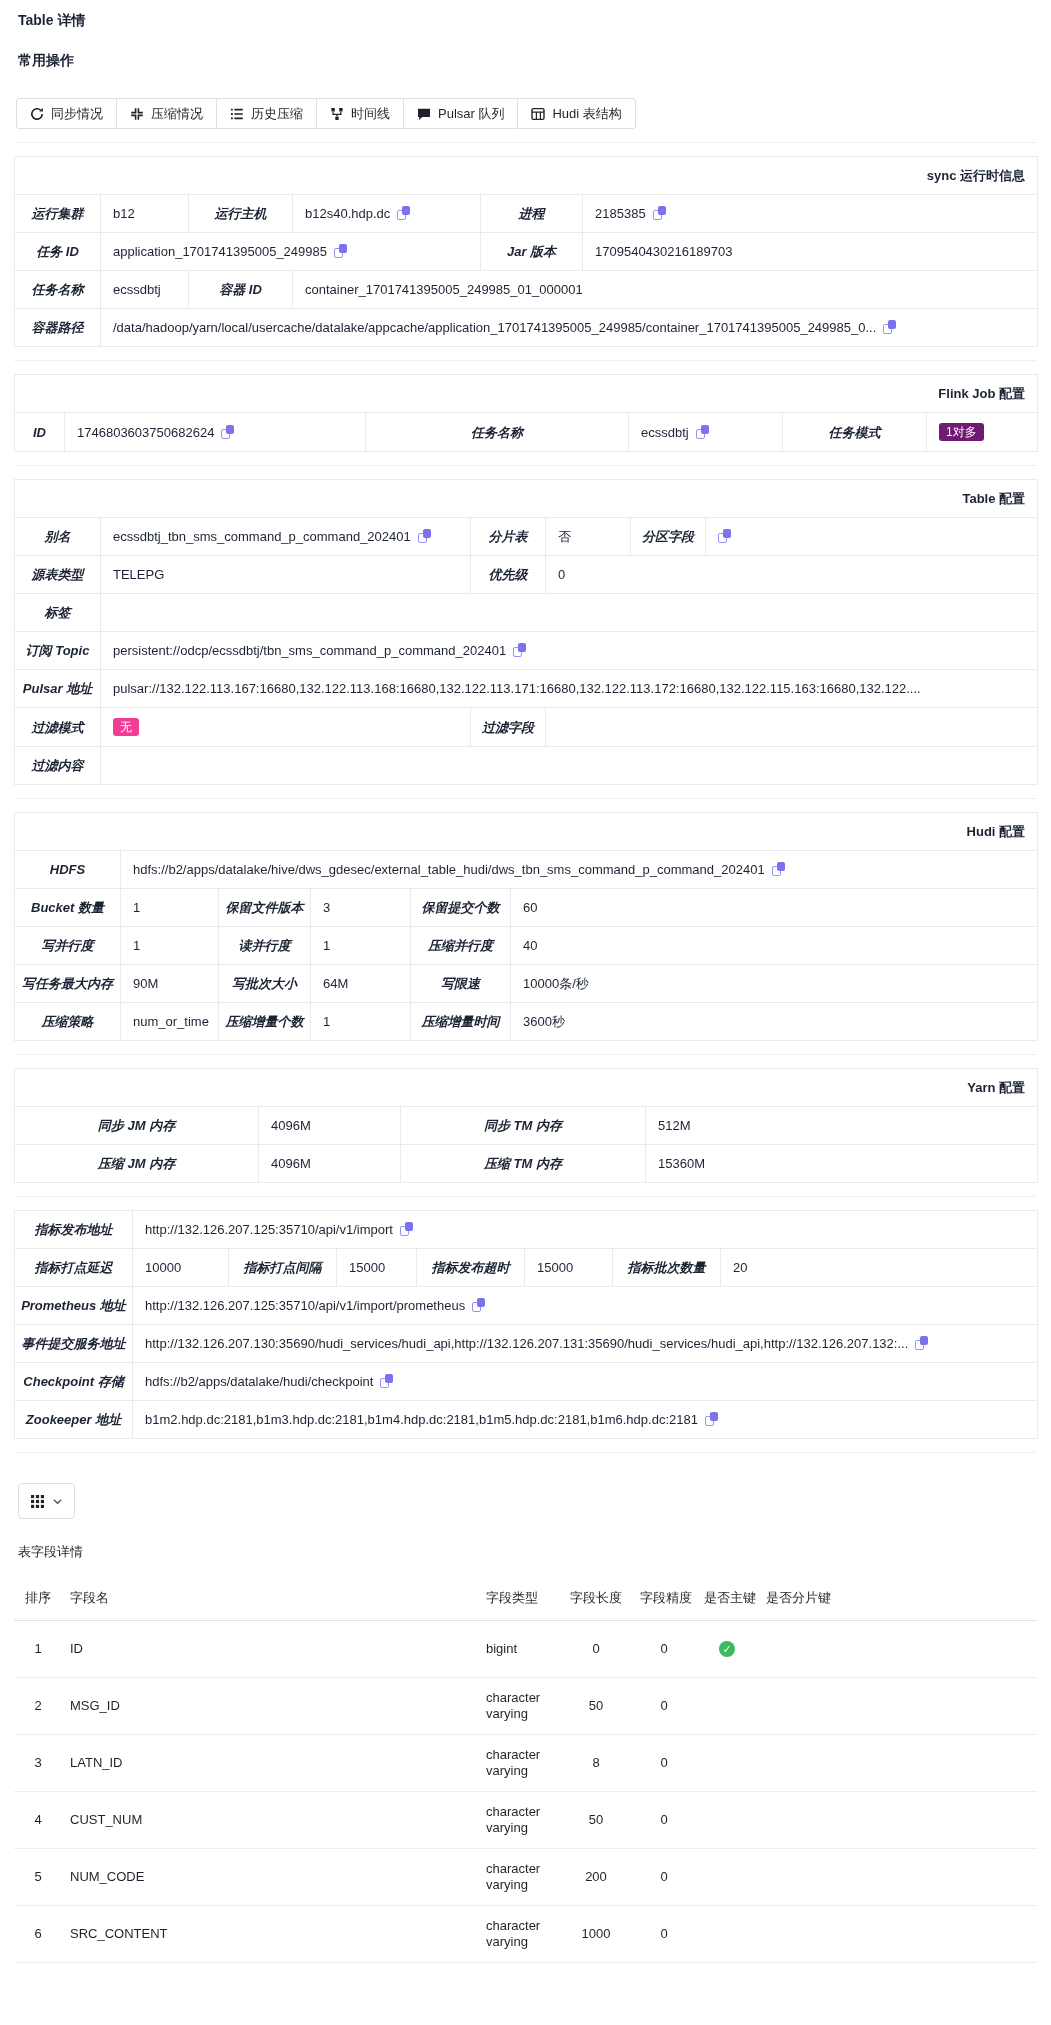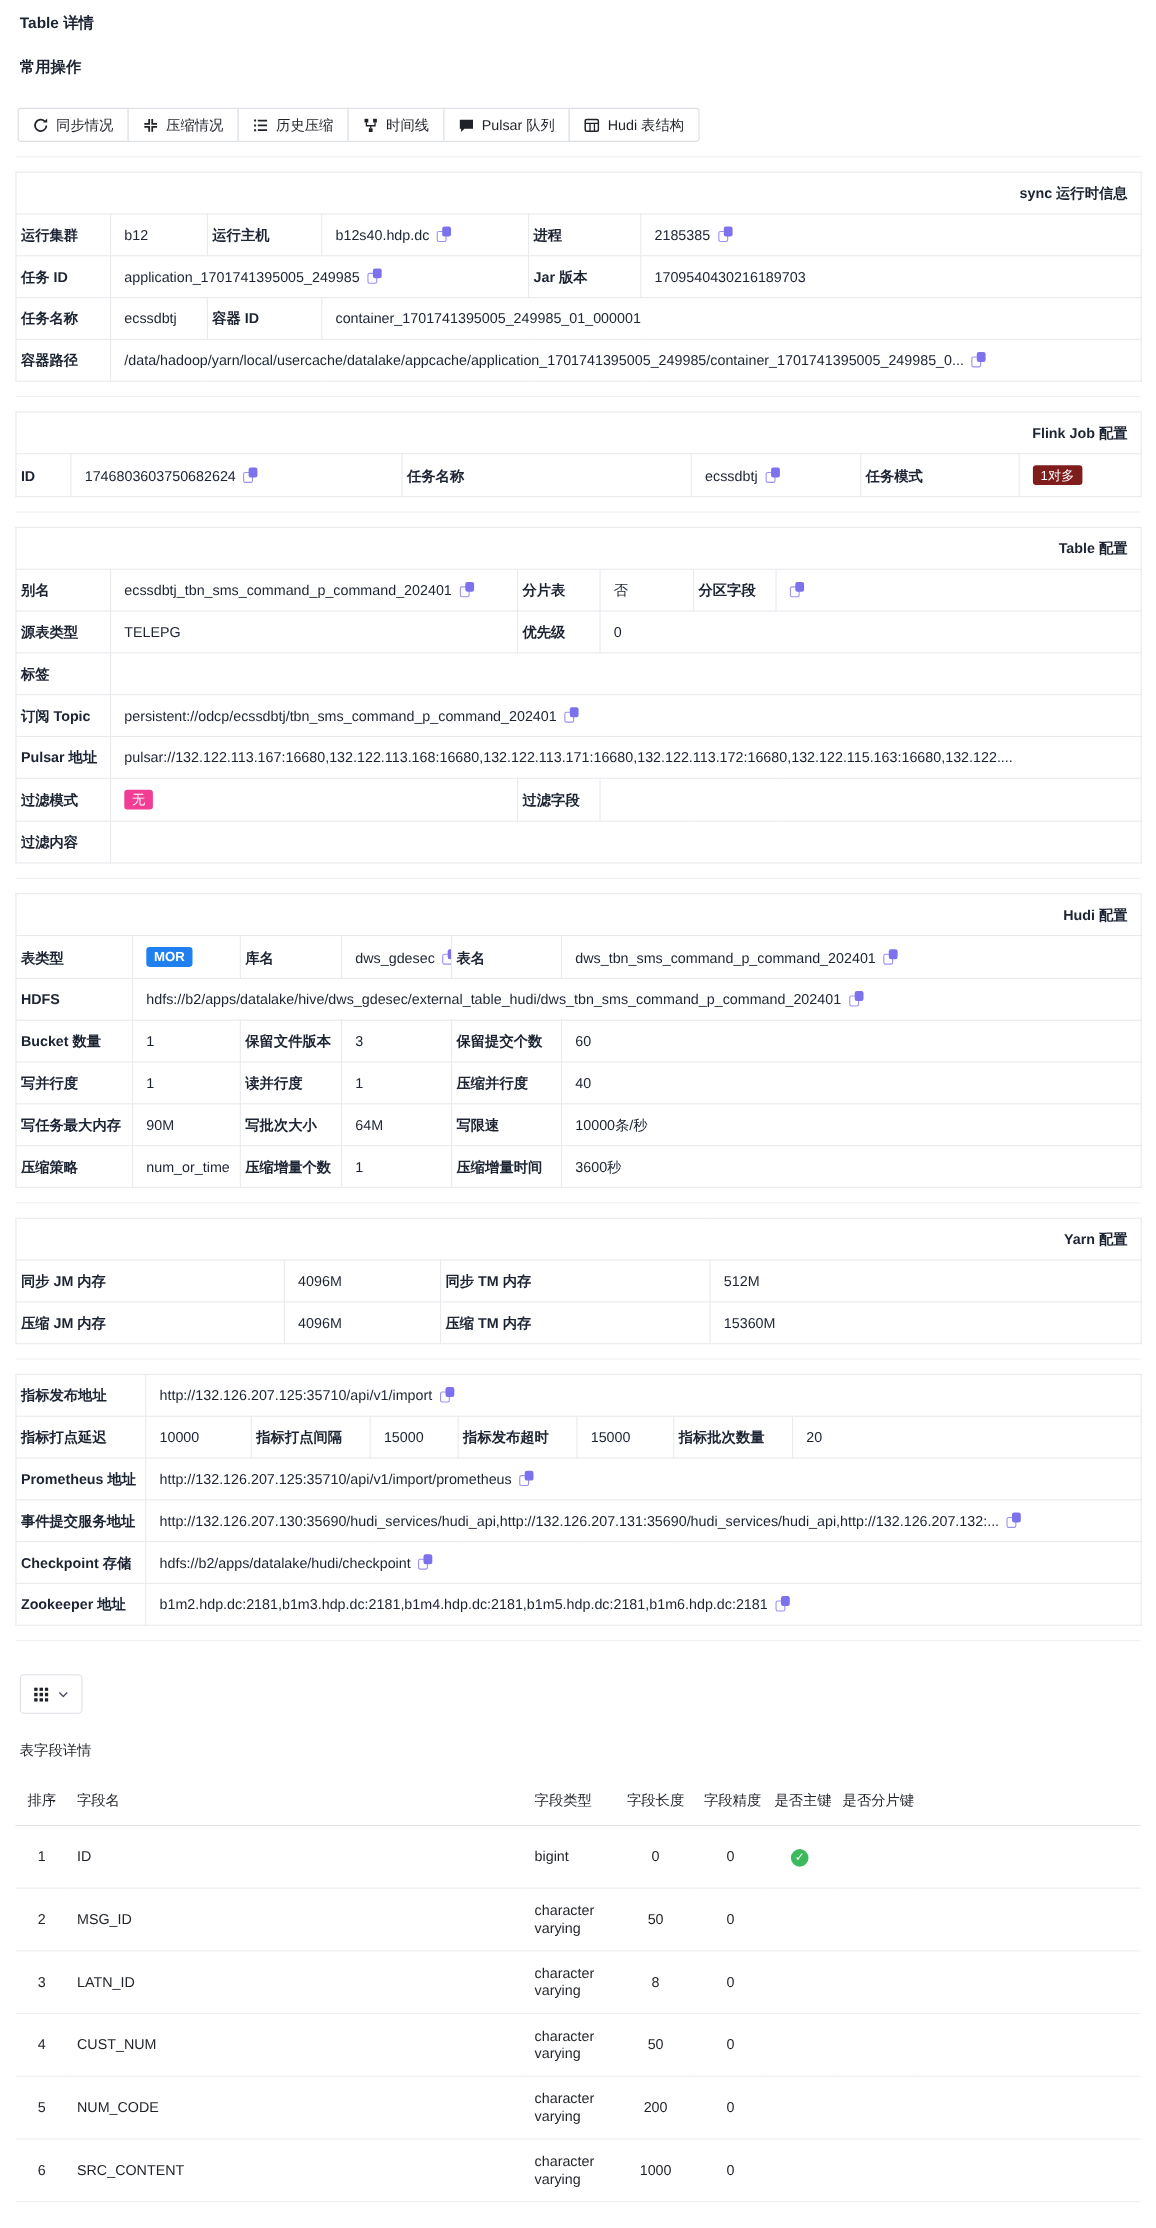--- a/index.html
+++ b/index.html
@@ -24,36 +24,36 @@
   .tbtn:last-child { border-radius:0 3px 3px 0;justify-content:space-between; }
   .tbtn svg { width:14px; height:14px; flex:0 0 auto; }
   .sep { border:none; border-top:1px solid #eef0f3; margin:13px 0; }
 
   table.cfg { width:1023px; border-collapse:collapse; table-layout:fixed; }
   table.cfg td {
     border:1px solid #e8eaee; font-size:13px; line-height:17px;
     padding:10px 12px; white-space:nowrap; overflow:hidden; vertical-align:middle;
   }
   table.cfg td.ttl { font-weight:700; text-align:right; }
-  table.cfg td.lbl { font-weight:700; text-align:left; padding:10px 4px; }
+  table.cfg td.lbl { font-weight:700; text-align:center; padding:10px 4px;font-style:italic; }
 
   .copy {
     display:inline-block; position:relative; width:13px; height:14px;
     margin-left:7px; vertical-align:-2px; cursor:pointer;
   }
   .copy::before {
     content:""; position:absolute; left:0; bottom:0; width:7px; height:8px;
     border:1.5px solid #9a91f5; border-radius:2px; background:#fff;
   }
   .copy::after {
     content:""; position:absolute; right:0; top:0; width:8px; height:9px;
     background:#7d72ee; border-radius:2px;
   }
   .badge { display:inline-block; font-size:12px; line-height:18px; padding:0 7px; border-radius:3px; color:#fff; }
-  .badge.purple { background:#7f1d1d; }
+  .badge.purple { background:#701a75; }
   .badge.pink   { background:#f13d93; }
   .badge.blue   { background:#2080f0; font-weight:700; }
 
   .drop-btn {
     display:inline-flex; align-items:center; gap:9px; margin:17px 0 0 4px;
     height:36px; padding:0 12px; background:#fff; border:1px solid #dcdfe5;
     border-radius:4px; cursor:pointer;
   }
   .grid-glyph { width:13px; height:13px; color:#1f2329; }
   .chev { width:9px; height:9px; color:#4e5565; }
@@ -258,28 +258,20 @@
       <col style="width:98px">
       <col style="width:92px">
       <col style="width:100px">
       <col style="width:100px">
       <col style="width:527px">
     </colgroup>
   <tbody>
       <tr>
         <td class="ttl" colspan="6">Hudi 配置</td>
       </tr>
-  <tr>
-    <td class="lbl">表类型</td>
-    <td><span class="badge blue">MOR</span></td>
-    <td class="lbl">库名</td>
-    <td><span>dws_gdesec</span><span class="copy"></span></td>
-    <td class="lbl">表名</td>
-    <td><span>dws_tbn_sms_command_p_command_202401</span><span class="copy"></span></td>
-  </tr>
   <tr>
     <td class="lbl">HDFS</td>
     <td colspan="5"><span>hdfs://b2/apps/datalake/hive/dws_gdesec/external_table_hudi/dws_tbn_sms_command_p_command_202401</span><span class="copy"></span></td>
   </tr>
   <tr>
     <td class="lbl">Bucket 数量</td>
     <td>1</td>
     <td class="lbl">保留文件版本</td>
     <td>3</td>
     <td class="lbl">保留提交个数</td>

